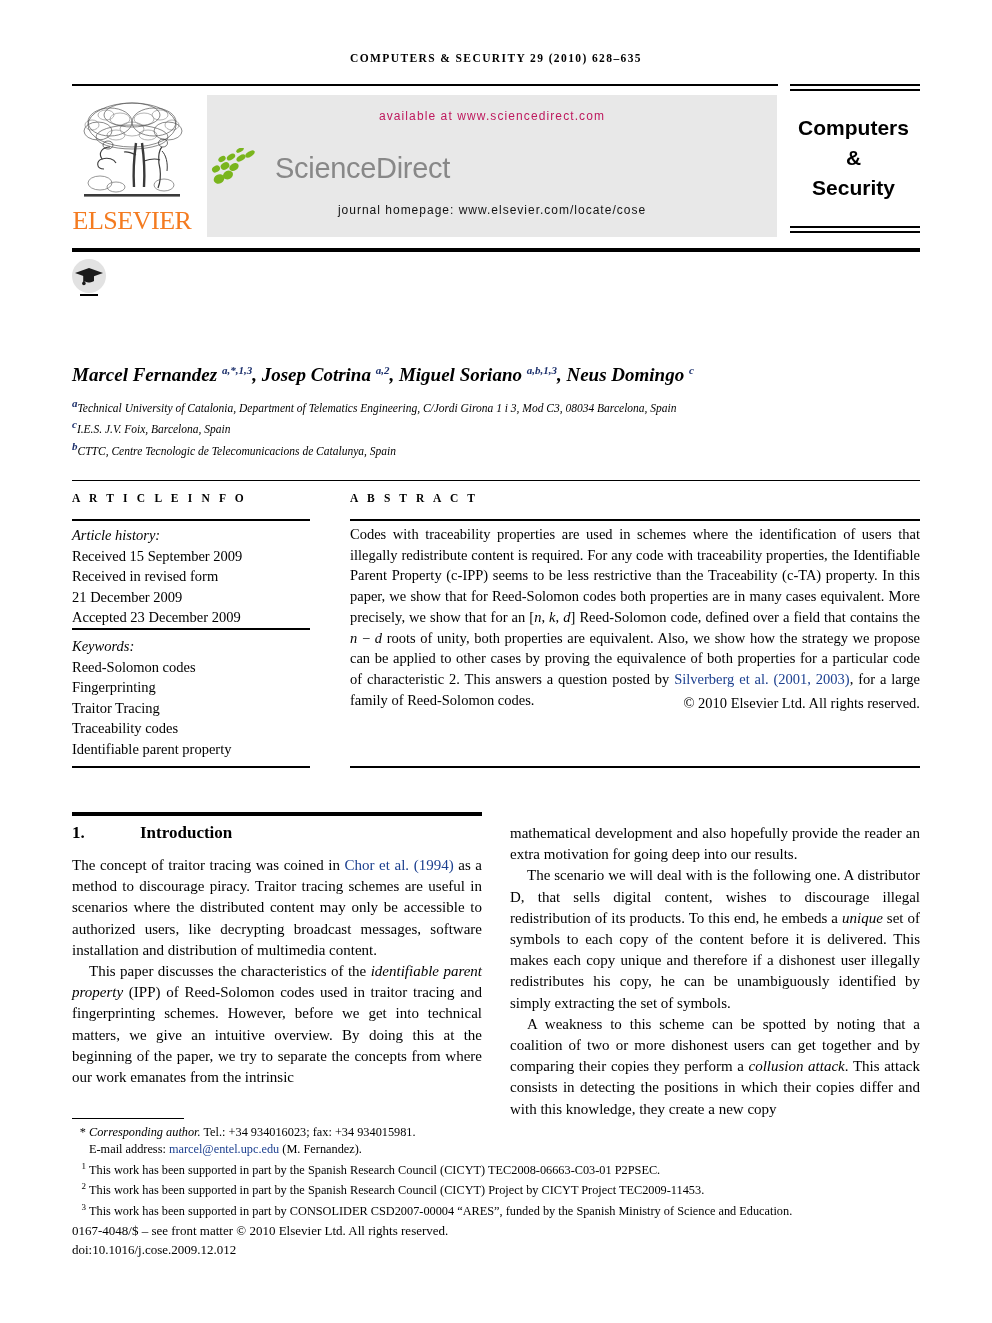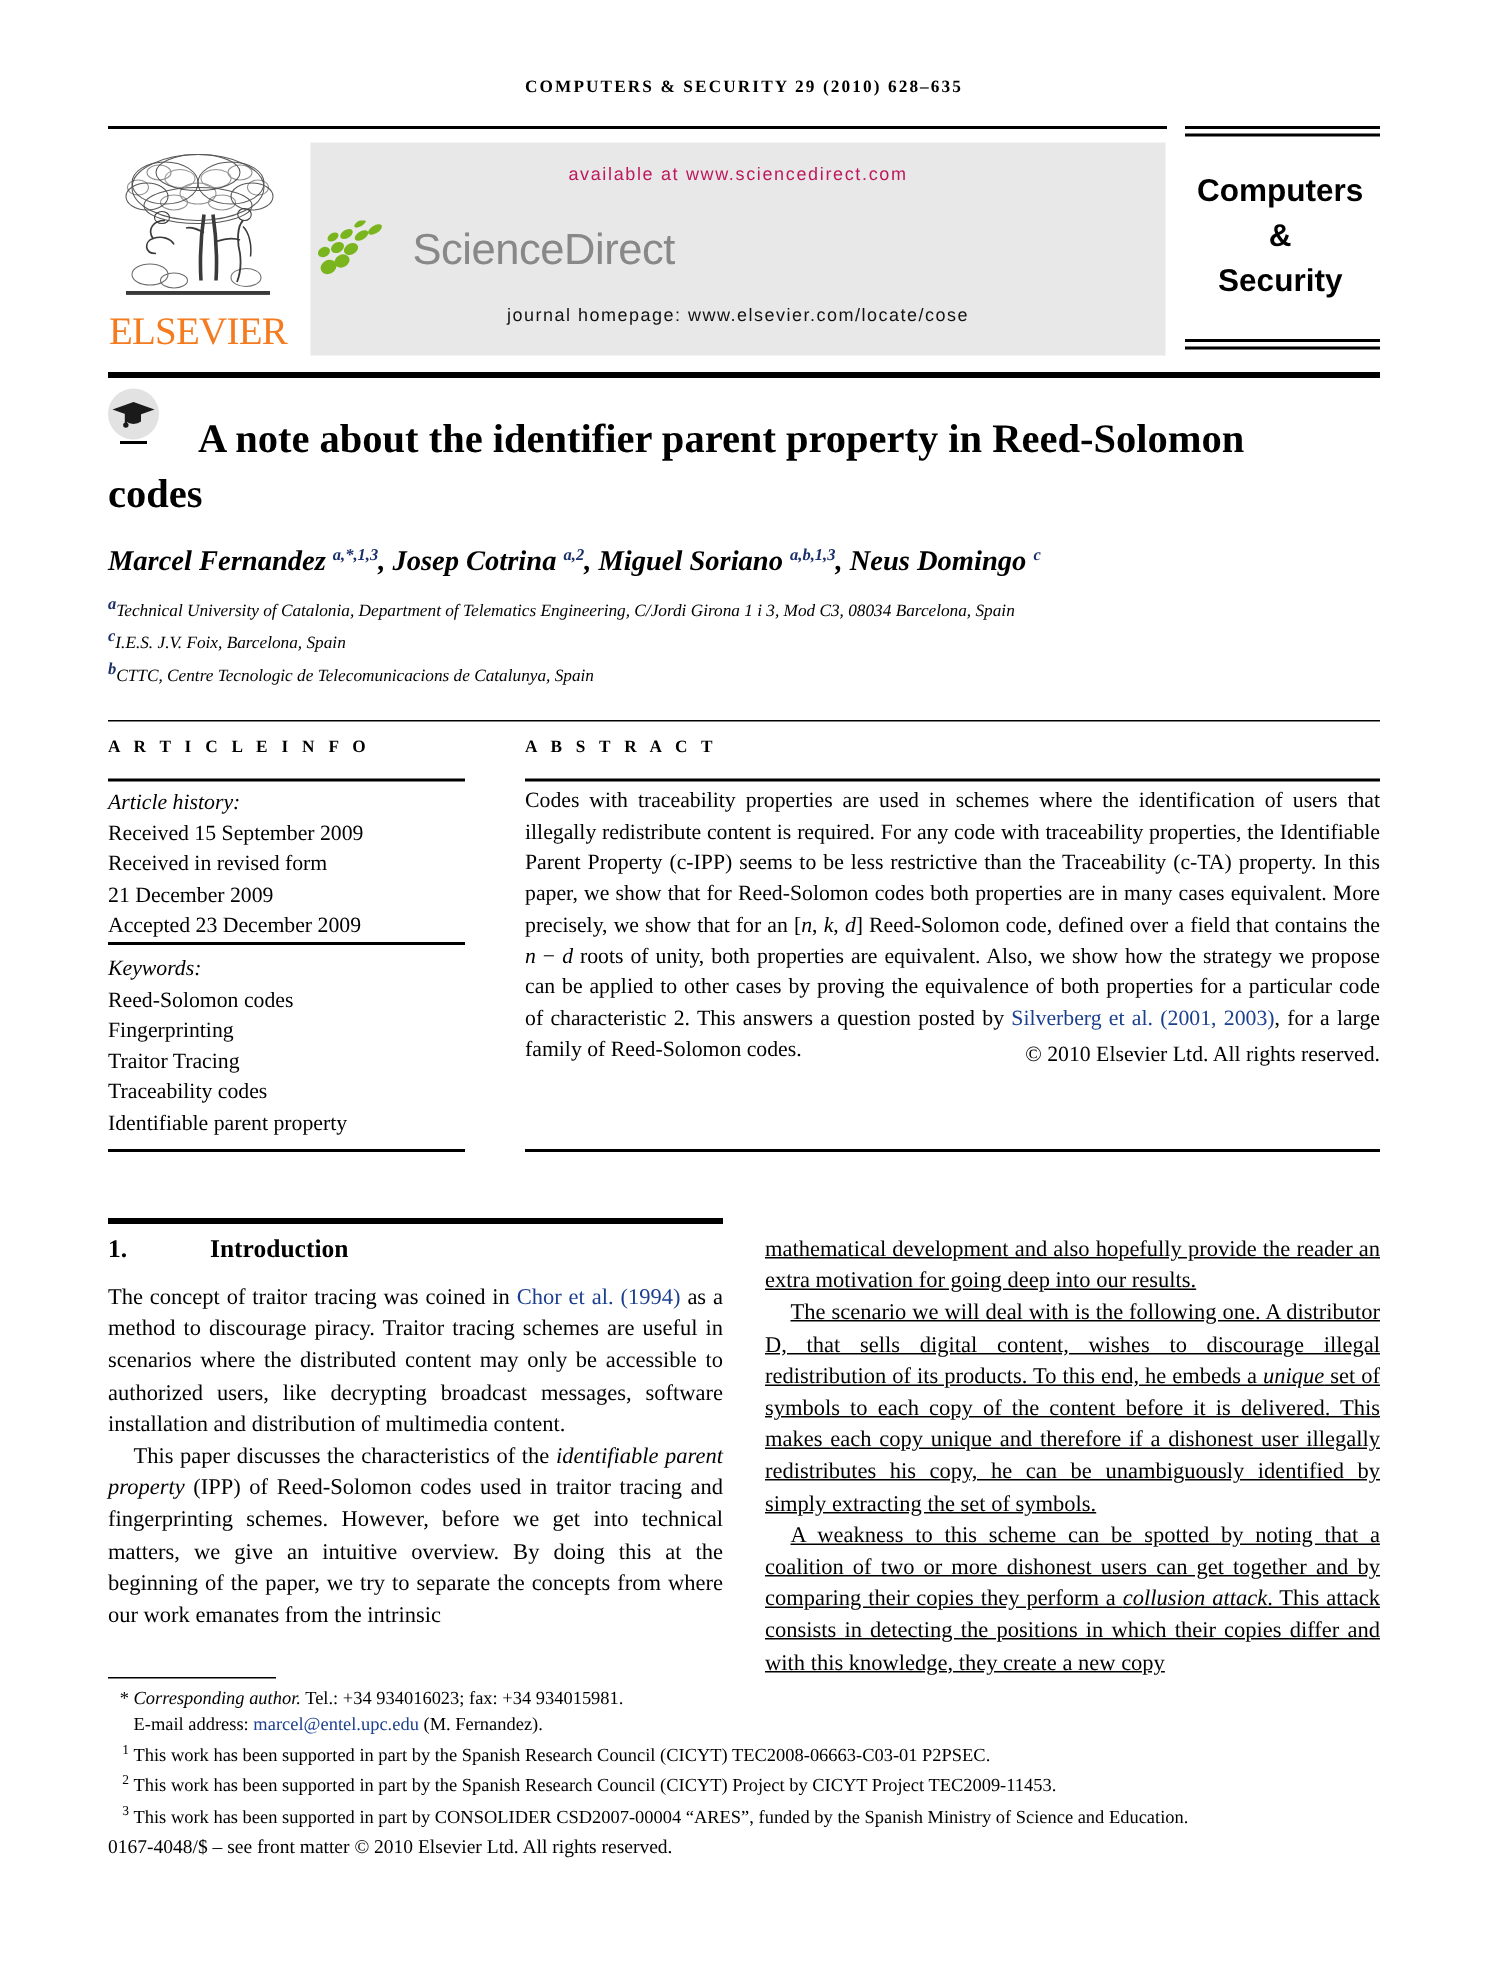--- a/index.html
+++ b/index.html
@@ -346,21 +346,20 @@
     text-align: justify;
   }
   .col-right {
     position: absolute;
     left: 510px; top: 823px;
     width: 410px;
     font-family: "Liberation Serif", serif;
     font-size: 15px;
     line-height: 21.2px;
     text-align: justify;
-    text-decoration: underline;
   }
   .col-left p, .col-right p { margin: 0; }
   .col-left p + p, .col-right p + p { text-indent: 17px; }
   .lnk { color: #1b3f8f; margin-top: 16px; }
   i { font-style: italic; }
 
   
   .rule-foot {
     position: absolute;
     left: 72px; top: 1118px;
@@ -495,21 +494,20 @@
   <div class="cap-icon">
     <div class="cap-circle"></div>
     <svg width="34" height="34" viewBox="0 0 34 34" style="position:absolute;left:0;top:0;">
       <polygon points="17,9 31,14 17,19 3,14" fill="#1a1a1a"></polygon>
       <path d="M22 16.5 L22 22 C22 22 19.5 23.6 17 23.6 C14.5 23.6 12 22 12 22 L12 16.5 Z" fill="#1a1a1a"></path>
       <rect x="11.2" y="14.6" width="1.5" height="9" fill="#1a1a1a"></rect>
       <circle cx="11.9" cy="24.4" r="1.8" fill="#1a1a1a"></circle>
     </svg>
     <div class="cap-underline"></div>
   </div>
-  <h1 class="paper-title">A note about the identifier parent property in Reed-Solomon codes</h1>
 
   <div class="authors">Marcel Fernandez <sup>a,*,1,3</sup>, Josep Cotrina <sup>a,2</sup>, Miguel Soriano <sup>a,b,1,3</sup>, Neus Domingo <sup>c</sup></div>
   <div class="aff">
       <div><sup>a</sup>Technical University of Catalonia, Department of Telematics Engineering, C/Jordi Girona 1 i 3, Mod C3, 08034 Barcelona, Spain</div>
       <div><sup>c</sup>I.E.S. J.V. Foix, Barcelona, Spain</div>
       <div><sup>b</sup>CTTC, Centre Tecnologic de Telecomunicacions de Catalunya, Spain</div>
     </div>
 
   <div class="rule-info-top"></div>
   <div class="lbl-artinfo">A R T I C L E   I N F O</div>
@@ -557,15 +555,16 @@
   <div class="rule-foot"></div>
   <div class="footnotes">
       <span class="fn"><span class="mark">*</span><i>Corresponding author.</i> Tel.: +34 934016023; fax: +34 934015981.</span>
       <span class="fn"><span class="mark"></span>E-mail address: <span class="fn-email">marcel@entel.upc.edu</span> (M. Fernandez).</span>
       <span class="fn"><span class="mark"><sup>1</sup></span>This work has been supported in part by the Spanish Research Council (CICYT) TEC2008-06663-C03-01 P2PSEC.</span>
       <span class="fn"><span class="mark"><sup>2</sup></span>This work has been supported in part by the Spanish Research Council (CICYT) Project by CICYT Project TEC2009-11453.</span>
       <span class="fn"><span class="mark"><sup>3</sup></span>This work has been supported in part by CONSOLIDER CSD2007-00004 “ARES”, funded by the Spanish Ministry of Science and Education.</span>
     </div>
   <div class="imprint">
     <div>0167-4048/$ – see front matter © 2010 Elsevier Ltd. All rights reserved.</div>
+    <div>doi:10.1016/j.cose.2009.12.012</div>
   </div>
 
 </div>
 
 </body></html>

